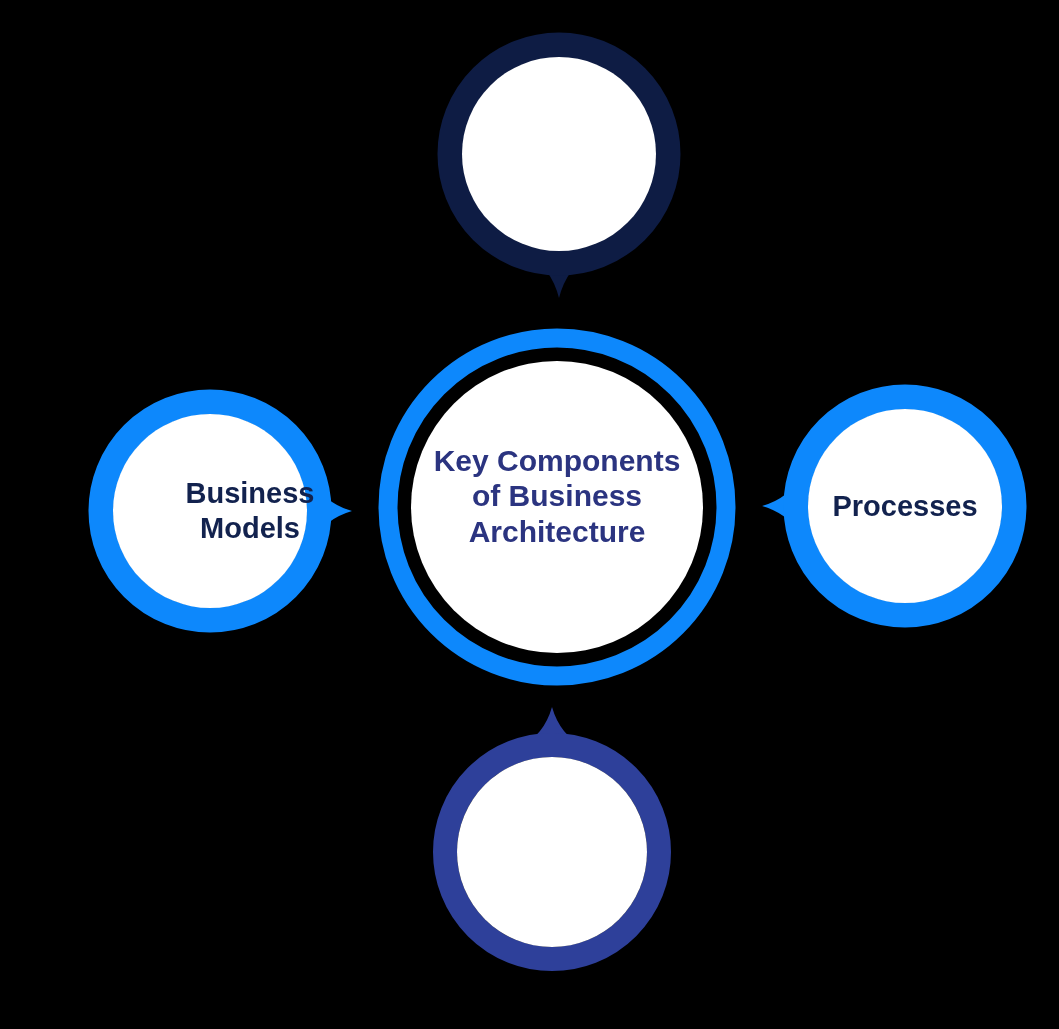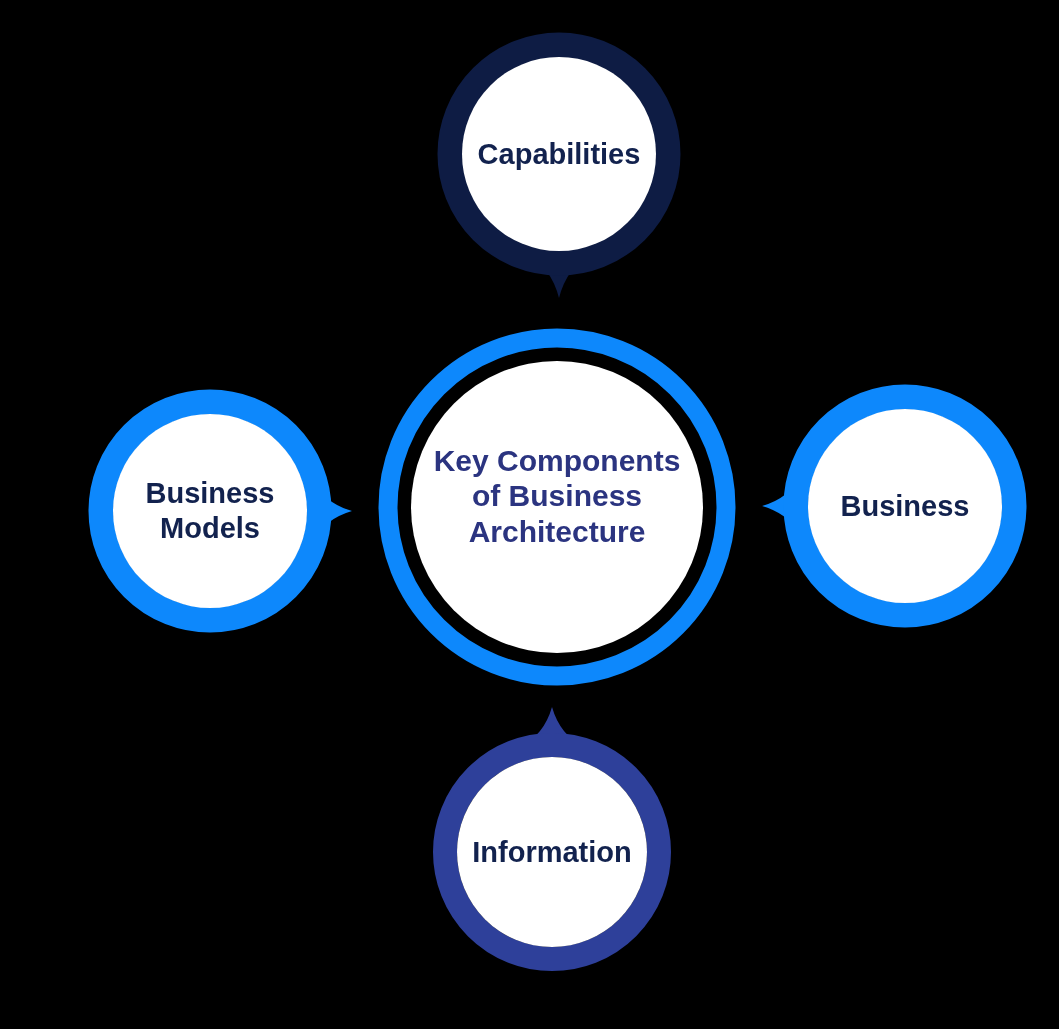--- a/index.html
+++ b/index.html
@@ -40,21 +40,21 @@
     position: absolute;
     display: flex;
     align-items: center;
     justify-content: center;
     text-align: center;
     font-weight: bold;
     color: var(--node-text);
     letter-spacing: 0px;
   }
   .label-top    { left: 449px; top: 104px; width: 220px; height: 100px; font-size: 29px; }
-  .label-left   { left: 115px; top: 461px; width: 190px; height: 100px; font-size: 29px; line-height: 1.22; }
+  .label-left   { left: 115px; top: 461px; width: 190px; height: 100px; font-size: 29px; line-height: 1.22; padding-left: 40px; }
   .label-right  { left: 800px; top: 476px; width: 210px; height:  60px; font-size: 29px; }
   .label-bottom { left: 442px; top: 822px; width: 220px; height:  60px; font-size: 29px; }
   .label-center {
     left: 429px; top: 416px; width: 256px; height: 160px;
     font-size: 30px; line-height: 1.18;
     color: var(--center-text);
     text-align: center;
   }
 </style>
 </head>
@@ -87,23 +87,21 @@
       <circle class="ring ring-indigo sw24" cx="552" cy="852" r="107"></circle>
       <circle class="inner" cx="552" cy="852" r="95"></circle>
     </g>
 
     <g>
       <circle class="ring ring-bright sw19" cx="557" cy="507" r="169"></circle>
       <circle class="inner" cx="557" cy="507" r="146"></circle>
     </g>
   </svg>
 
-  <div class="label label-top">Capabilities</div>
 
-  <div class="label label-right">Business</div>
+  <div class="label label-right">Processes</div>
 
-  <div class="label label-bottom">Information</div>
 
   <div class="label label-left">Business Models</div>
 
   <div class="label label-center">Key Components of Business Architecture</div>
 
 </div>
 
 </body></html>

